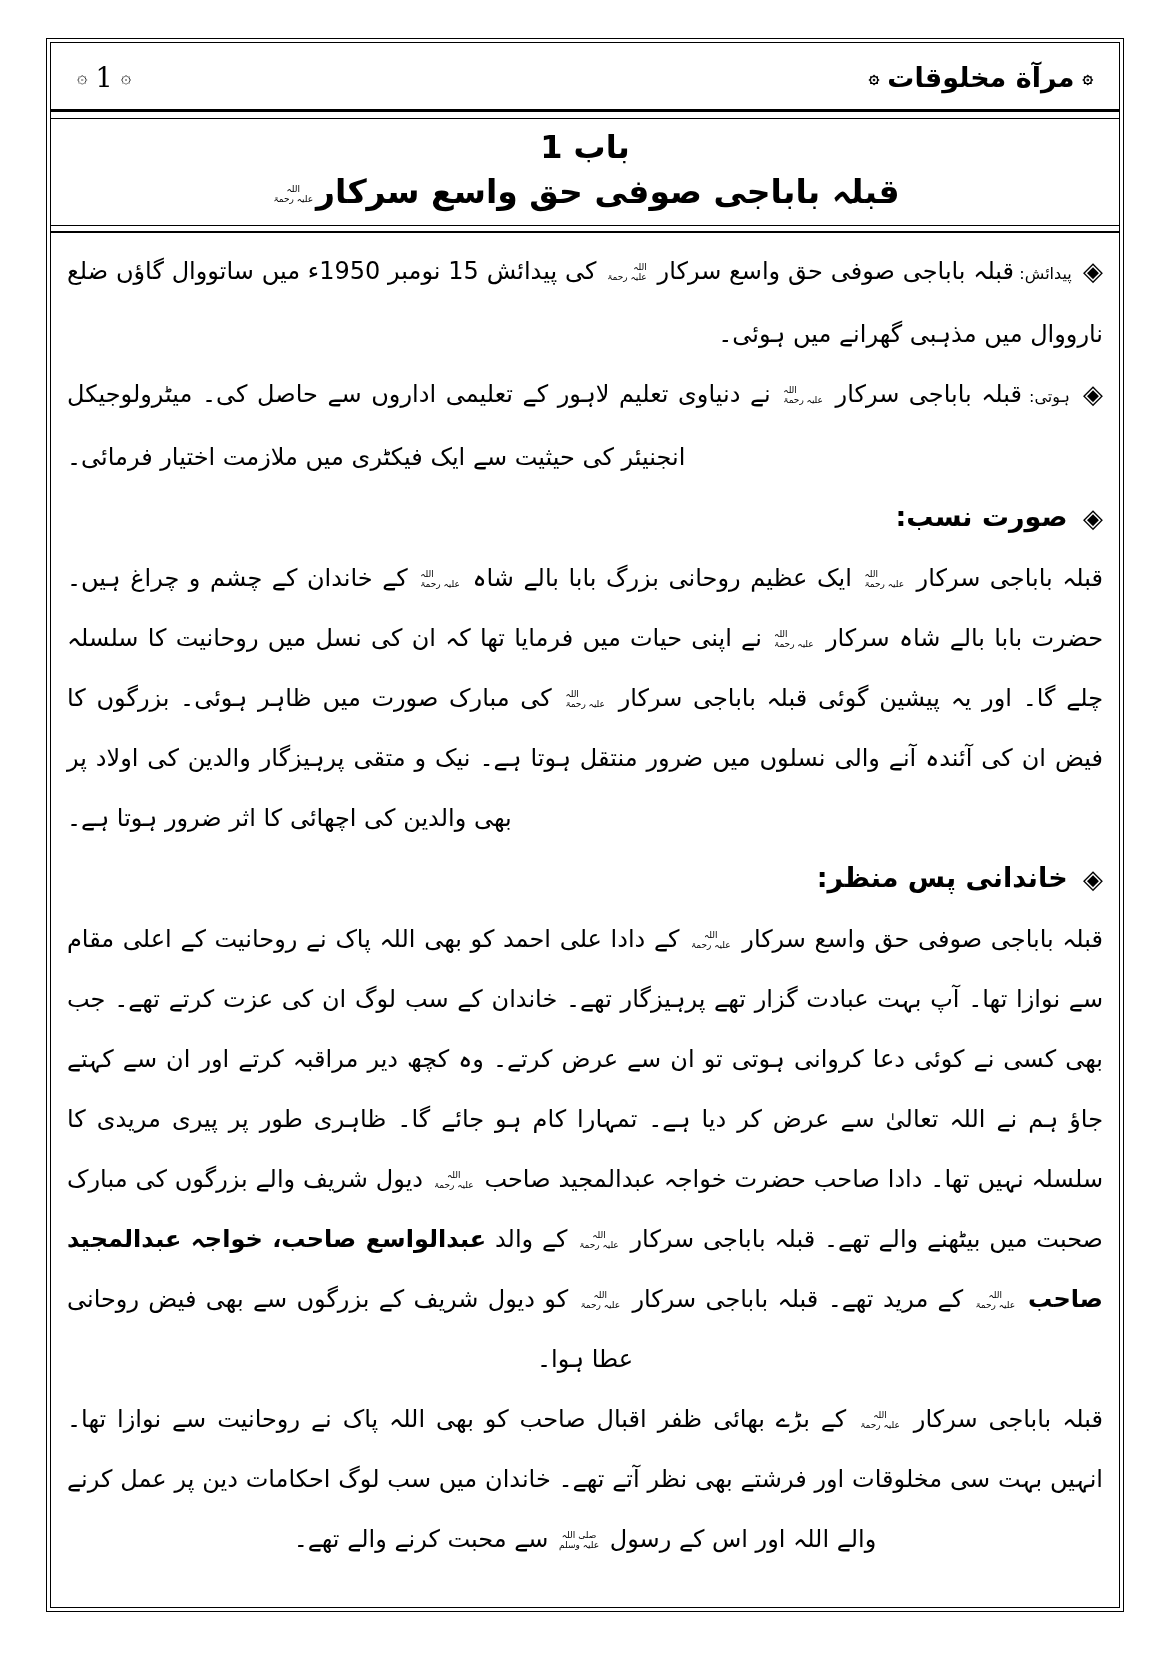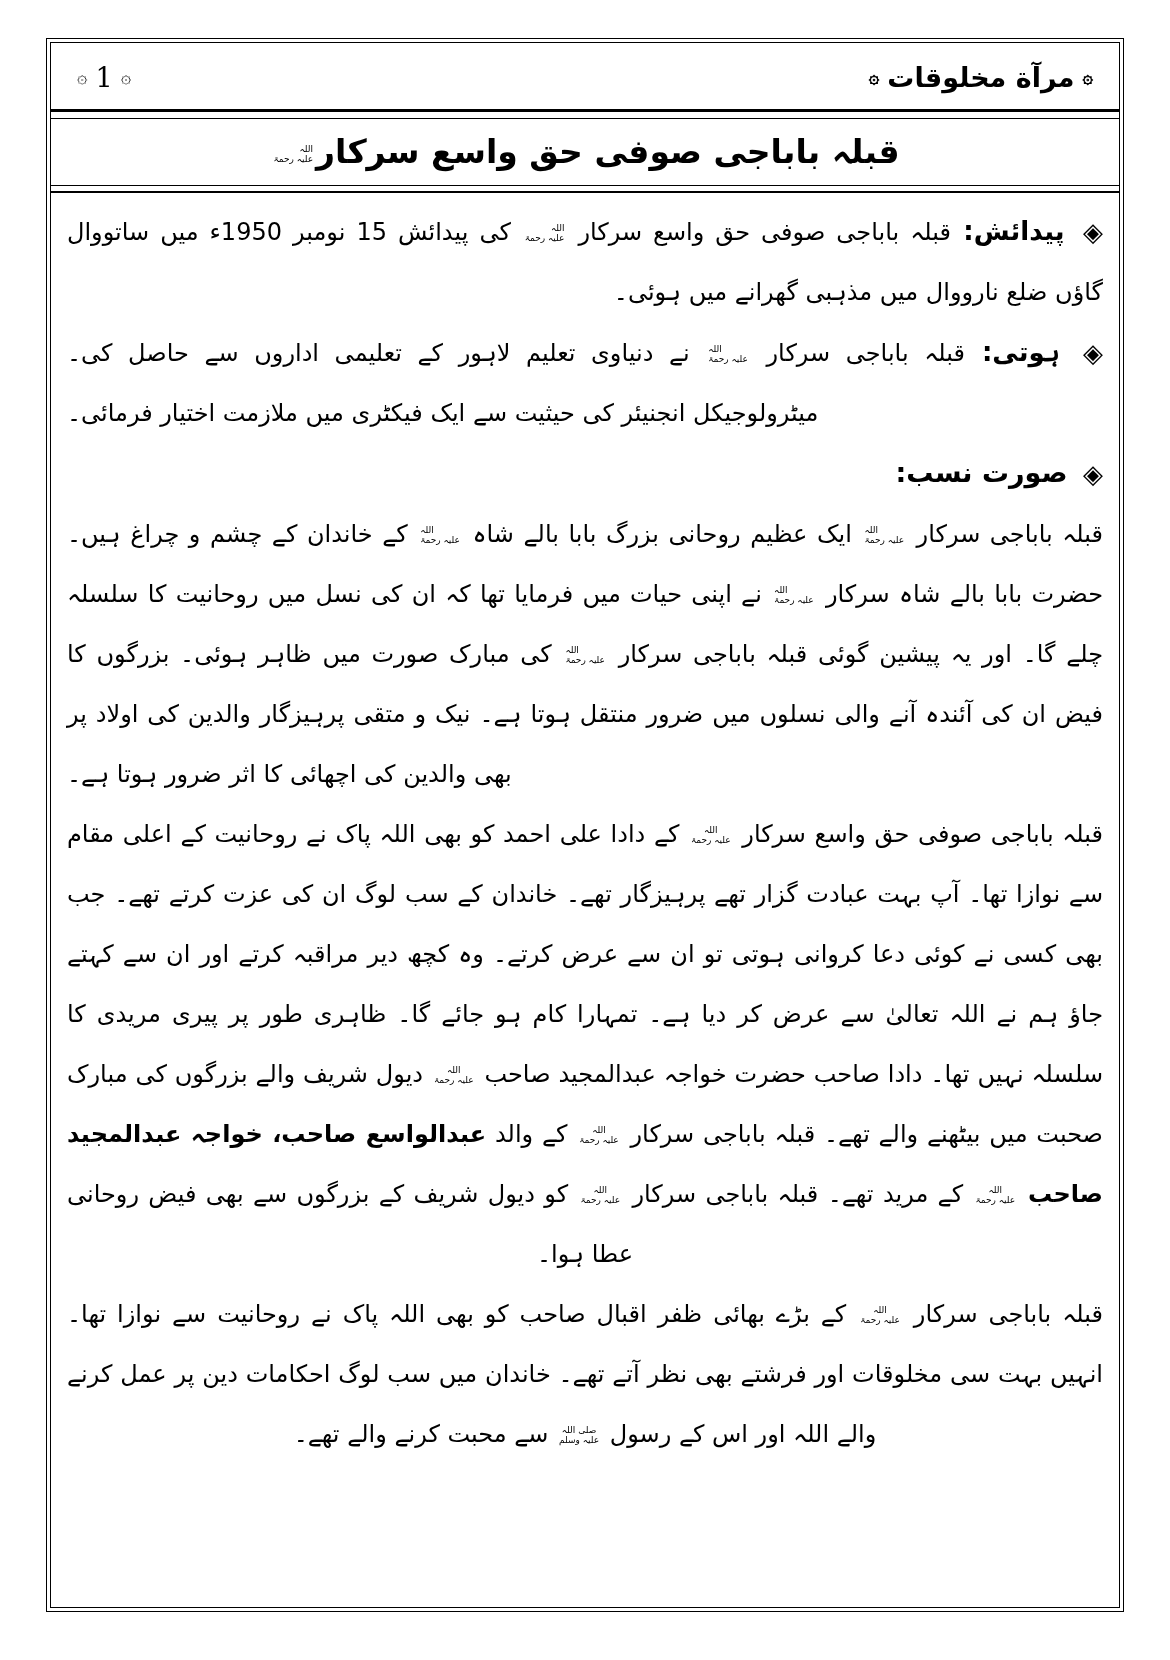--- a/index.html
+++ b/index.html
@@ -41,27 +41,27 @@
     font-size:24px;line-height:60px;text-align:justify;
   }
   .para{margin:0;}
   .pl-right{text-align-last:right;}
   .pl-left{text-align-last:left;}
   .pl-center{text-align-last:center;}
   .sec-heading{
     font-weight:bold;font-size:27px;text-align:right;text-align-last:right;
     line-height:60px;
   }
-  .sec-inline{font-weight:bold;font-size:26px;}
+  .sec-inline{font-weight:normal;font-size:16px;}
   .bullet{
     font-size:26px;letter-spacing:0;margin-left:6px;vertical-align:-1px;display:inline-block;
   }
   .bold-seg{font-weight:bold;}
   .hon{
-    display:inline-block;vertical-align:middle;text-align:right;
+    display:inline-block;vertical-align:middle;text-align:center;
     font-size:9px;line-height:10px;font-weight:normal;
     margin:0 3px;min-width:26px;
   }
   .hon div{white-space:nowrap;}
 </style>
 </head>
 <body>
 
 <div class="frame">
   <div class="frame-inner">
@@ -75,28 +75,30 @@
       <div class="hdr-right">
         <span class="orn">۞</span>
         <span>مرآة مخلوقات</span>
         <span class="orn">۞</span>
       </div>
     </div>
 
     <div class="rule-dbl"></div>
 
     <div class="chapter">
+      <div class="bab">باب 1</div>
       <div class="chapter-title"><span>قبلہ باباجی صوفی حق واسع سرکار</span><span class="hon"><div>اللہ</div><div>علیہ رحمۃ</div></span></div>
     </div>
 
     <div class="rule-dbl2"></div>
 
     <div class="body" id="body-sections">
         <div class="para pl-right"><span class="bullet">◈</span><span class="sec-inline"> پیدائش: </span><span> قبلہ باباجی صوفی حق واسع سرکار </span><span class="hon"><div>اللہ</div><div>علیہ رحمۃ</div></span><span> کی پیدائش 15 نومبر 1950ء میں ساتووال گاؤں ضلع نارووال میں مذہبی گھرانے میں ہوئی۔ </span></div>
         <div class="para pl-left"><span class="bullet">◈</span><span class="sec-inline"> ہوتی: </span><span> قبلہ باباجی سرکار </span><span class="hon"><div>اللہ</div><div>علیہ رحمۃ</div></span><span> نے دنیاوی تعلیم لاہور کے تعلیمی اداروں سے حاصل کی۔ میٹرولوجیکل انجنیئر کی حیثیت سے ایک فیکٹری میں ملازمت اختیار فرمائی۔ </span></div>
         <div class="sec-heading"><span class="bullet">◈</span><span> صورت نسب:</span></div>
         <div class="para pl-left"><span> قبلہ باباجی سرکار </span><span class="hon"><div>اللہ</div><div>علیہ رحمۃ</div></span><span> ایک عظیم روحانی بزرگ بابا بالے شاہ </span><span class="hon"><div>اللہ</div><div>علیہ رحمۃ</div></span><span> کے خاندان کے چشم و چراغ ہیں۔ حضرت بابا بالے شاہ سرکار </span><span class="hon"><div>اللہ</div><div>علیہ رحمۃ</div></span><span> نے اپنی حیات میں فرمایا تھا کہ ان کی نسل میں روحانیت کا سلسلہ چلے گا۔ اور یہ پیشین گوئی قبلہ باباجی سرکار </span><span class="hon"><div>اللہ</div><div>علیہ رحمۃ</div></span><span> کی مبارک صورت میں ظاہر ہوئی۔ بزرگوں کا فیض ان کی آئندہ آنے والی نسلوں میں ضرور منتقل ہوتا ہے۔ نیک و متقی پرہیزگار والدین کی اولاد پر بھی والدین کی اچھائی کا اثر ضرور ہوتا ہے۔ </span></div>
+        <div class="sec-heading"><span class="bullet">◈</span><span> خاندانی پس منظر:</span></div>
         <div class="para pl-center"><span> قبلہ باباجی صوفی حق واسع سرکار </span><span class="hon"><div>اللہ</div><div>علیہ رحمۃ</div></span><span> کے دادا علی احمد کو بھی اللہ پاک نے روحانیت کے اعلی مقام سے نوازا تھا۔ آپ بہت عبادت گزار تھے پرہیزگار تھے۔ خاندان کے سب لوگ ان کی عزت کرتے تھے۔ جب بھی کسی نے کوئی دعا کروانی ہوتی تو ان سے عرض کرتے۔ وہ کچھ دیر مراقبہ کرتے اور ان سے کہتے جاؤ ہم نے اللہ تعالیٰ سے عرض کر دیا ہے۔ تمہارا کام ہو جائے گا۔ ظاہری طور پر پیری مریدی کا سلسلہ نہیں تھا۔ دادا صاحب حضرت خواجہ عبدالمجید صاحب </span><span class="hon"><div>اللہ</div><div>علیہ رحمۃ</div></span><span> دیول شریف والے بزرگوں کی مبارک صحبت میں بیٹھنے والے تھے۔ قبلہ باباجی سرکار </span><span class="hon"><div>اللہ</div><div>علیہ رحمۃ</div></span><span> کے والد </span><span class="bold-seg"> عبدالواسع صاحب، خواجہ عبدالمجید صاحب </span><span class="hon"><div>اللہ</div><div>علیہ رحمۃ</div></span><span> کے مرید تھے۔ قبلہ باباجی سرکار </span><span class="hon"><div>اللہ</div><div>علیہ رحمۃ</div></span><span> کو دیول شریف کے بزرگوں سے بھی فیض روحانی عطا ہوا۔ </span></div>
         <div class="para pl-center"><span> قبلہ باباجی سرکار </span><span class="hon"><div>اللہ</div><div>علیہ رحمۃ</div></span><span> کے بڑے بھائی ظفر اقبال صاحب کو بھی اللہ پاک نے روحانیت سے نوازا تھا۔ انہیں بہت سی مخلوقات اور فرشتے بھی نظر آتے تھے۔ خاندان میں سب لوگ احکامات دین پر عمل کرنے والے اللہ اور اس کے رسول </span><span class="hon"><div>صلی اللہ</div><div>علیہ وسلم</div></span><span> سے محبت کرنے والے تھے۔ </span></div>
       </div>
 
   </div>
 </div>
 
 </body></html>

